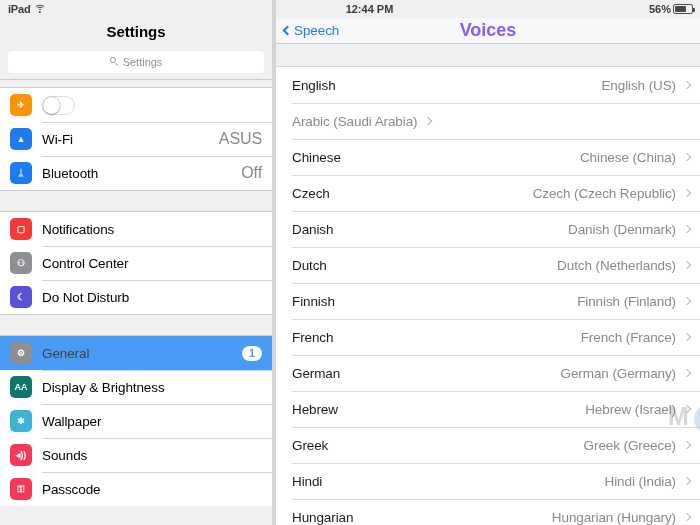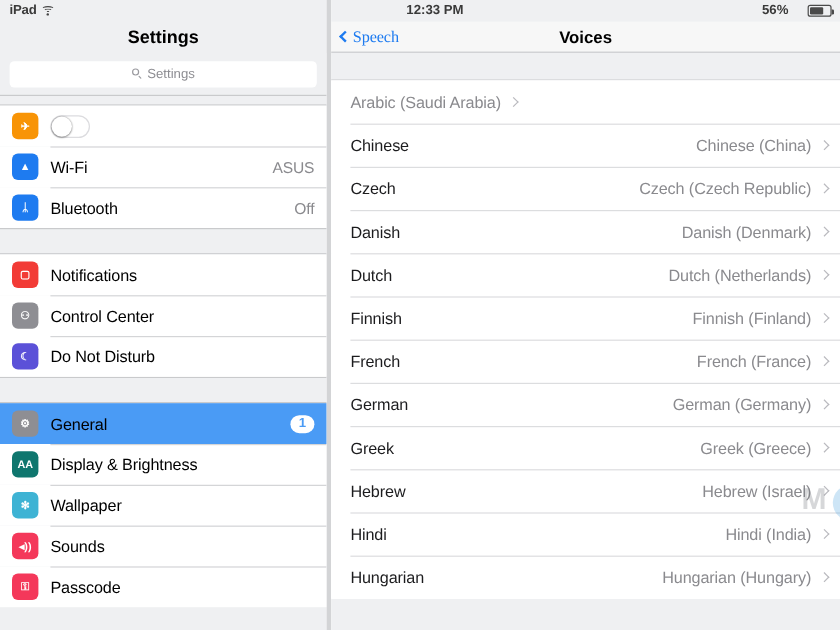--- a/index.html
+++ b/index.html
@@ -24,21 +24,21 @@
   .wifi-glyph i{ position:absolute; border:1.4px solid #444; border-bottom:none;
     border-left-color:transparent; border-right-color:transparent; border-radius:50% 50% 0 0; left:50%;
     transform:translateX(-50%); }
   .wifi-glyph i.a{ width:11px; height:5.5px; top:0px; }
   .wifi-glyph i.b{ width:7px; height:3.5px; top:2.4px; }
   .wifi-glyph i.c{ width:3px; height:1.6px; top:4.8px; }
   .wifi-glyph i.d{ width:2.4px; height:2.4px; top:6.3px; background:#444; border:none; border-radius:50%; }
 
   .sb-center{ flex:1; display:flex; justify-content:center; padding-left:0px; }
   .sb-time{ font-size:11px; font-weight:bold; margin-left:-150px; }
-  .sb-right{ display:flex; align-items:center; gap:16px; padding-right:7px; }
+  .sb-right{ display:flex; align-items:center; gap:2px; padding-right:7px; }
   .sb-batt-pct{ font-size:11px; font-weight:bold; }
   .batt{ position:relative; width:20px; height:9.5px; border:1.2px solid #4a4a4a; border-radius:2.2px; }
   .batt-fill{ position:absolute; top:1px; left:1px; bottom:1px; width:60%; background:#4a4a4a; border-radius:1px; }
   .batt-cap{ position:absolute; right:-3px; top:3px; width:1.8px; height:3.5px; background:#4a4a4a; border-radius:0 1px 1px 0; }
 
   
   .sidebar{
     width:272px; height:525px; background:#eff0f2;
     position:relative; padding-top:18px; flex:0 0 272px;
   }
@@ -70,22 +70,22 @@
   .srow + .srow::before{
     content:""; position:absolute; left:42px; right:0; top:0; height:1px; background:#d4d5d7;
   }
   .srow.active{ background:#4a9bf5; }
   .sicon{
     width:22px; height:22px; border-radius:5px; flex:0 0 22px;
     display:flex; align-items:center; justify-content:center;
     color:#fff; margin-right:10px;
   }
   .slabel{ font-size:13.5px; color:#000; letter-spacing:-0.1px; flex:1; }
-  .srow.active .slabel{ color:#000000; }
-  .svalue{ font-size:13px; color:#8a8a8e; letter-spacing:-0.1px; }
+  .srow.active .slabel{ color:#404040; }
+  .svalue{ font-size:16px; color:#8a8a8e; letter-spacing:-0.1px; }
   .badge{
     min-width:20px; height:15px; border-radius:8px; background:#ffffff;
     color:#4a9bf5; font-size:11px; font-weight:bold;
     display:flex; align-items:center; justify-content:center; padding:0 5px;
   }
   .toggle{
     width:33px; height:19px; border-radius:10px; background:#ffffff;
     border:1px solid #dcdcdf; position:relative;
   }
   .toggle .knob{
@@ -114,24 +114,24 @@
   .detail{ flex:1; height:525px; background:#eff0f2; position:relative; padding-top:18px; }
   .navbar{
     height:26px; display:flex; align-items:center; position:relative;
     background:#f7f7f7; border-bottom:1px solid #c9cacc;
   }
   .back-btn{ display:flex; align-items:center; gap:3px; padding-left:8px; cursor:pointer; }
   .chev-left{
     width:7px; height:7px; border-left:2.2px solid #1e7bf0; border-bottom:2.2px solid #1e7bf0;
     transform:rotate(45deg); display:inline-block;
   }
-  .back-label{ font-size:13.5px; color:#1e7bf0; letter-spacing:-0.1px;font-family:Liberation Serif, serif; }
+  .back-label{ font-size:13.5px; color:#1e7bf0; letter-spacing:-0.1px; }
   .nav-title{
     position:absolute; left:0; right:0; text-align:center;
-    font-size:14px; font-weight:bold; color:#000000;
+    font-size:18px; font-weight:bold; color:#8b5cf6;
   }
 
   .list-top-gap{ height:22px; background:#eff0f2; }
   .vlist{ background:#ffffff; border-top:1px solid #d4d5d7; }
   .vrow{
     height:36px; display:flex; align-items:center; padding:0 10px 0 16px;
     position:relative; background:#ffffff;
   }
   .vrow + .vrow::before{
     content:""; position:absolute; left:16px; right:0; top:0; height:1px; background:#dcdddf;
@@ -166,21 +166,21 @@
     <div class="sb-left">
       <span class="sb-ipad">iPad</span>
       <span class="wifi-glyph">
           <i class="a"></i>
           <i class="b"></i>
           <i class="c"></i>
           <i class="d"></i>
         </span>
     </div>
     <div class="sb-center">
-      <span class="sb-time">12:33 PM</span>
+      <span class="sb-time">12:44 PM</span>
     </div>
     <div class="sb-right">
       <span class="sb-batt-pct">56%</span>
       <span class="batt">
         <span class="batt-fill"></span>
           <span class="batt-cap"></span>
       </span>
     </div>
   </div>
 
@@ -279,20 +279,25 @@
     <div class="navbar">
       <div class="back-btn">
         <span class="chev-left"></span>
         <span class="back-label">Speech</span>
       </div>
       <div class="nav-title">Voices</div>
     </div>
     <div class="list-top-gap"></div>
     <div class="vlist" id="voices-list">
         <div class="vrow">
+          <div class="vlang">English</div>
+          <div class="vval">English (US)</div>
+          <span class="chev-right"></span>
+        </div>
+        <div class="vrow">
           <div class="vval">Arabic (Saudi Arabia)</div>
           <span class="chev-right"></span>
         </div>
         <div class="vrow">
           <div class="vlang">Chinese</div>
           <div class="vval">Chinese (China)</div>
           <span class="chev-right"></span>
         </div>
         <div class="vrow">
           <div class="vlang">Czech</div>
@@ -318,30 +323,30 @@
           <div class="vlang">French</div>
           <div class="vval">French (France)</div>
           <span class="chev-right"></span>
         </div>
         <div class="vrow">
           <div class="vlang">German</div>
           <div class="vval">German (Germany)</div>
           <span class="chev-right"></span>
         </div>
         <div class="vrow">
+          <div class="vlang">Hebrew</div>
+          <div class="vval">Hebrew (Israel)</div>
+          <span class="chev-right"></span>
+        </div>
+        <div class="vrow">
           <div class="vlang">Greek</div>
           <div class="vval">Greek (Greece)</div>
           <span class="chev-right"></span>
         </div>
         <div class="vrow">
-          <div class="vlang">Hebrew</div>
-          <div class="vval">Hebrew (Israel)</div>
-          <span class="chev-right"></span>
-        </div>
-        <div class="vrow">
           <div class="vlang">Hindi</div>
           <div class="vval">Hindi (India)</div>
           <span class="chev-right"></span>
         </div>
         <div class="vrow">
           <div class="vlang">Hungarian</div>
           <div class="vval">Hungarian (Hungary)</div>
           <span class="chev-right"></span>
         </div>
       </div>

